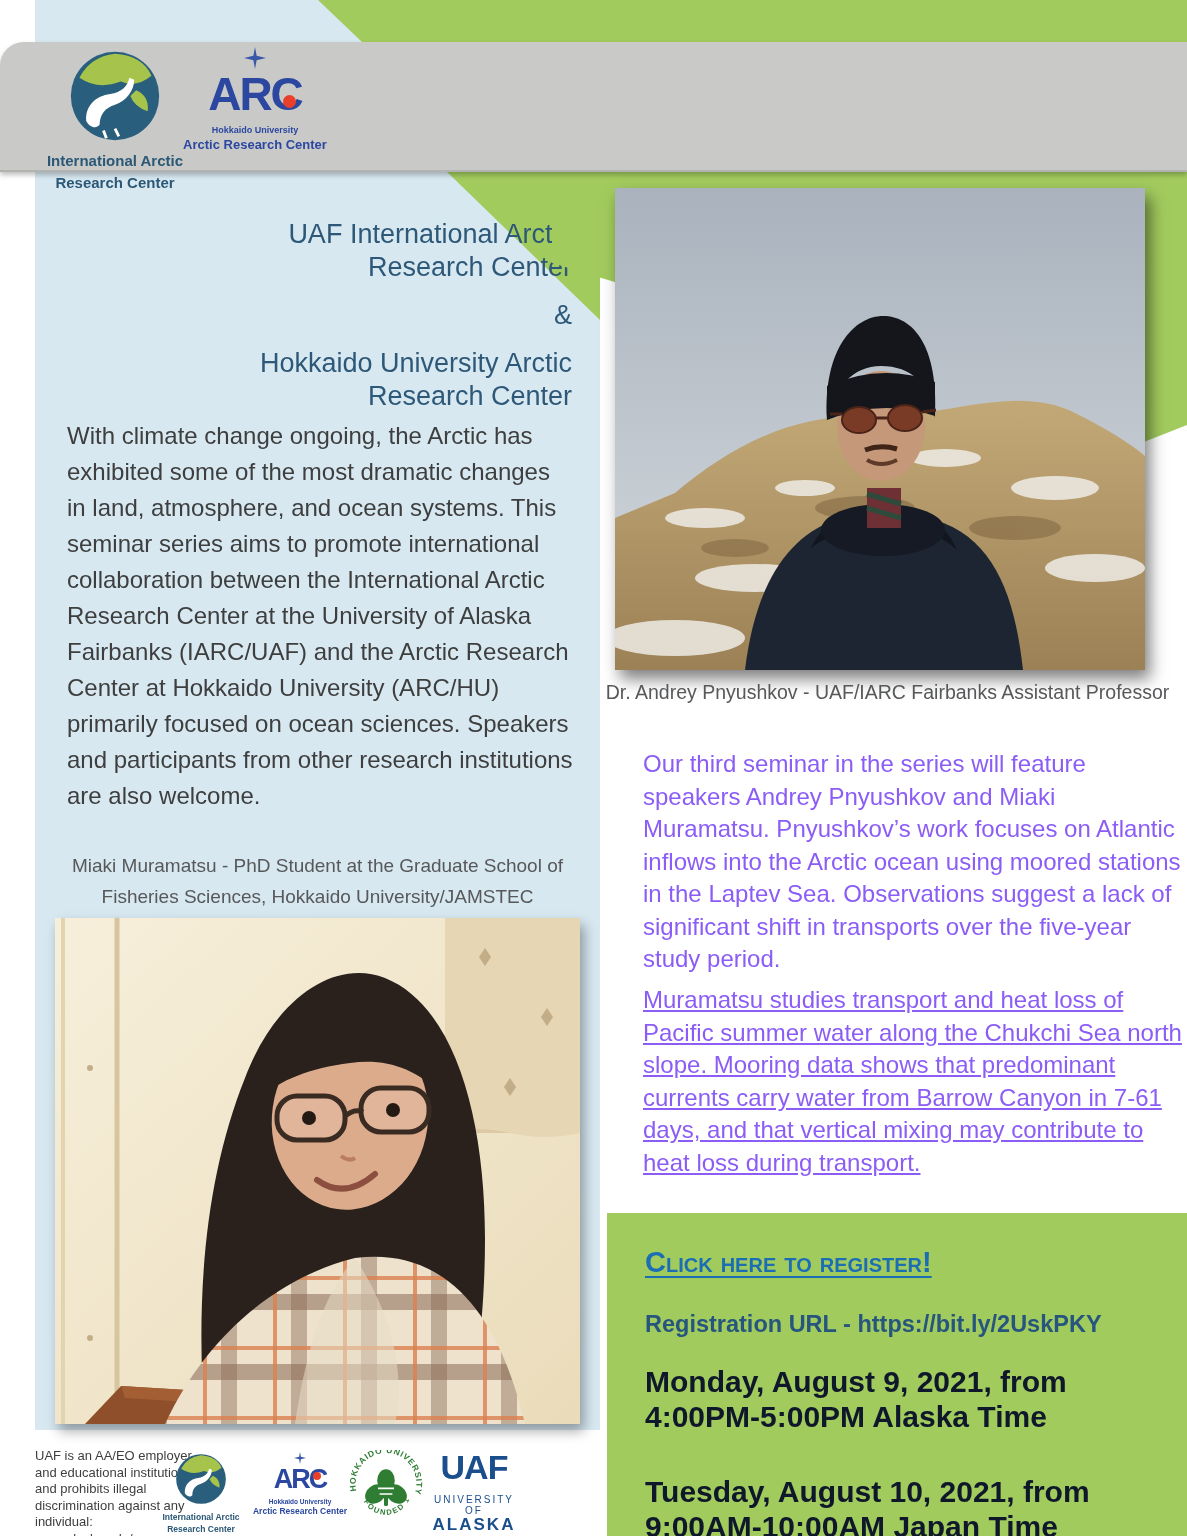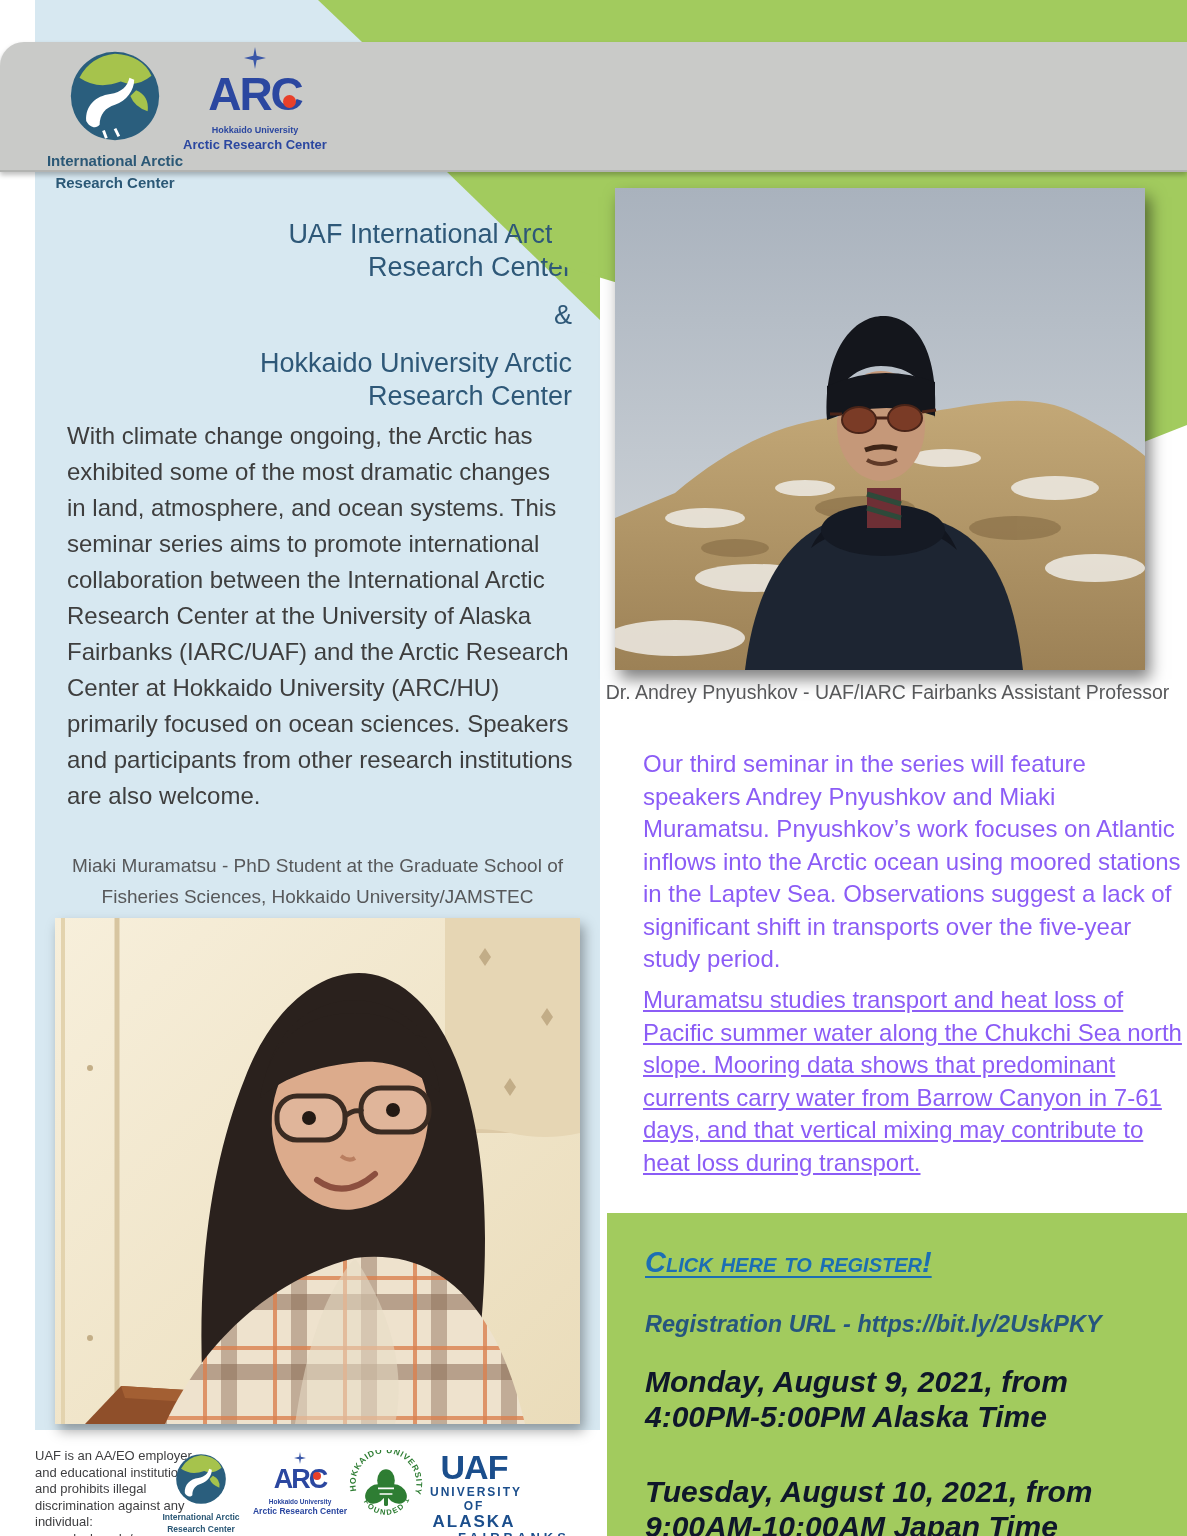--- a/index.html
+++ b/index.html
@@ -52,40 +52,40 @@
   .andrey-photo{position:absolute;left:615px;top:188px;width:530px;height:482px;
         box-shadow:5px 9px 15px rgba(0,0,0,.5);background:#b9c0cc;z-index:3;}
   .andrey-caption{position:absolute;left:600px;top:681px;width:575px;text-align:center;
         color:#57585a;font-size:19.5px;z-index:3;}
   .right-para{position:absolute;left:643px;width:545px;color:#8b5cf6;font-size:24px;line-height:32.5px;z-index:3;}
   .para1{top:748px;}
   .para2{top:984px;text-decoration:underline;}
 
   
   .register-box{position:absolute;left:607px;top:1213px;width:580px;height:323px;background:#a2cb5e;
-        box-sizing:border-box;padding:33px 16px 0 38px;z-index:4;font-style:italic;}
+        box-sizing:border-box;padding:33px 16px 0 38px;z-index:4;}
   .register-link{display:inline-block;font-variant:small-caps;font-weight:700;font-size:29px;
         color:#1c6eb4;text-decoration:underline;text-underline-offset:4px;cursor:pointer;}
   .register-url{margin-top:32px;font-weight:700;font-size:23.5px;color:#26557e;}
   .session{margin-top:26px;font-weight:700;font-size:30px;line-height:35px;color:#0f172a;}
   .session.second{margin-top:40px;}
 
   
   .disclaimer{position:absolute;left:35px;top:1448px;width:158px;font-size:13px;line-height:16.5px;color:#3e3e40;z-index:2;}
   .iarc-footer{left:155px;top:1452px;width:92px;}
   .iarc-footer .cap{font-size:8.5px;line-height:10px;margin-top:2px;}
   .arc-footer{left:252px;top:1452px;width:96px;}
   .arc-footer .arc-acronym{font-size:27px;}
   .arc-footer .arc-dot{width:8px;height:8px;right:1px;top:7px;}
   .arc-footer .sub1{font-size:6.5px;margin-top:5px;}
   .arc-footer .sub2{font-size:8.5px;margin-top:1px;}
   .seal-footer{left:345px;top:1450px;width:82px;}
   .uaf-footer{left:430px;top:1452px;width:88px;color:#1b4e8c;}
   .uaf-big{font-weight:700;font-size:34px;line-height:30px;letter-spacing:-1px;}
-  .uaf-line2{font-weight:700;font-size:12px;letter-spacing:2px;margin-top:3px;}
+  .uaf-line2{font-weight:400;font-size:10px;letter-spacing:2px;margin-top:12px;}
   .uaf-line3{font-weight:700;font-size:17px;letter-spacing:2px;line-height:17px;text-align:center;}
   .uaf-line4{font-weight:700;font-size:13px;letter-spacing:4px;padding-left:28px;}
   .star-svg{display:block;margin:0 auto 2px auto;}
 </style>
 </head>
 <body>
 
 <div class="page">
 
   <div class="top-strip">

